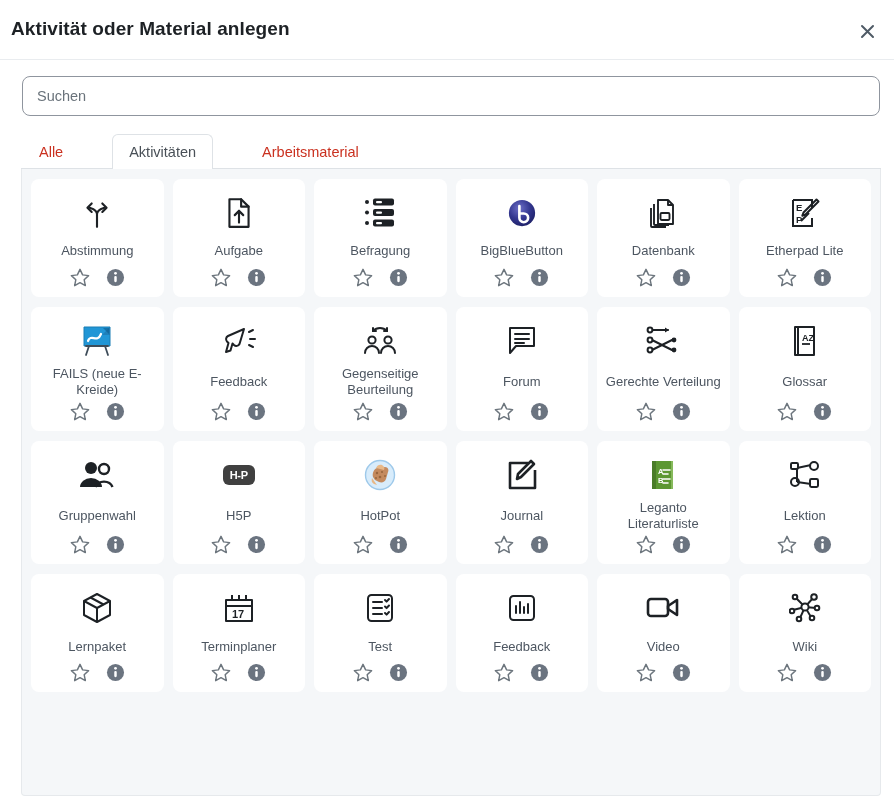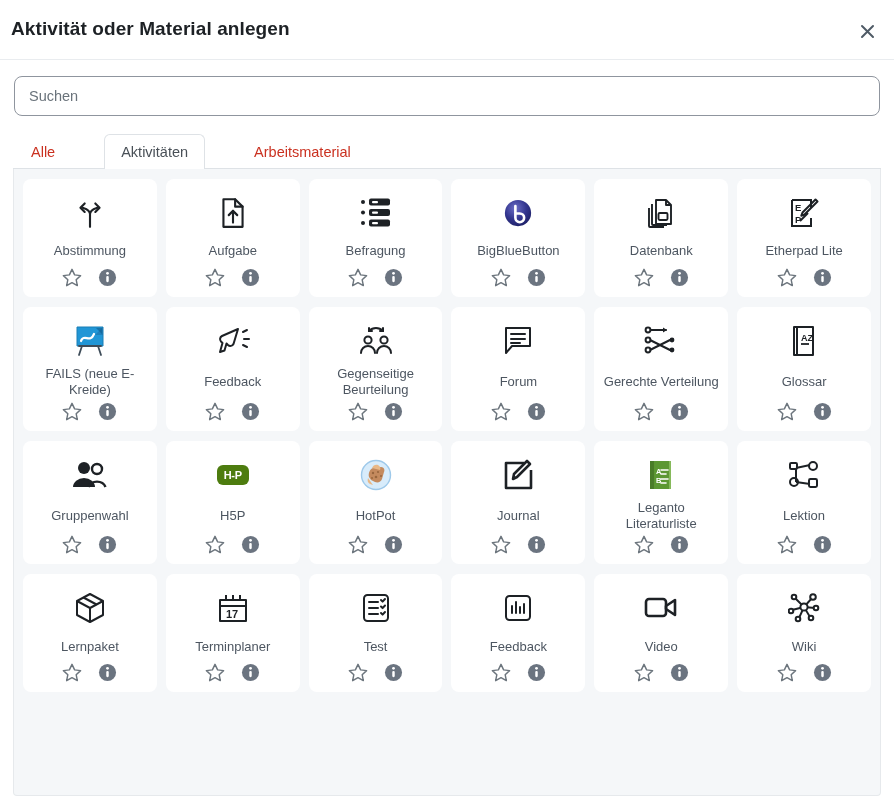--- a/index.html
+++ b/index.html
@@ -30,21 +30,21 @@
     position: absolute; right: 14px; top: 18px;
     width: 26px; height: 26px;
     display: flex; align-items:center; justify-content:center;
     background: none; border: none; cursor: pointer;
     color: #4f5b66; font-size: 17px; line-height: 1;
     padding: 0;
   }
   .close-btn svg { display:block; }
 
   
-  .modal-body { padding: 16px 13px 0 13px; flex: 1 1 auto; display:flex; flex-direction:column; }
+  .modal-body { padding: 16px 13px 0 13px; flex: 1 1 auto; display:flex; flex-direction:column;margin-left:8px; }
 
   .search-wrap { padding: 0 1px; }
   .search-input {
     width: 100%; height: 40px;
     border: 1px solid #8f959e; border-radius: 8px;
     padding: 0 14px; font-size: 14.5px;
     font-family: "Liberation Sans", sans-serif;
     color: #1d2125; background:#fff; outline:none;
   }
   .search-input::placeholder { color: #6a737b; }
@@ -120,21 +120,21 @@
   }
   .star-btn, .info-btn {
     background:none; border:none; padding:0; cursor:pointer;
     display:flex; align-items:center; justify-content:center;
   }
   .star-btn svg { display:block; }
   .info-btn svg { display:block; }
 
   
   .h5p-badge {
-    background: #4d7c0f; color: #fff;
+    background: #404040; color: #fff;
     border-radius: 6px;
     font-size: 11px; font-weight: 700;
     padding: 4px 7px; letter-spacing: -0.3px;
     font-family: "Liberation Sans", sans-serif;
   }
 </style>
 </head>
 <body>
 
 <div class="modal">

